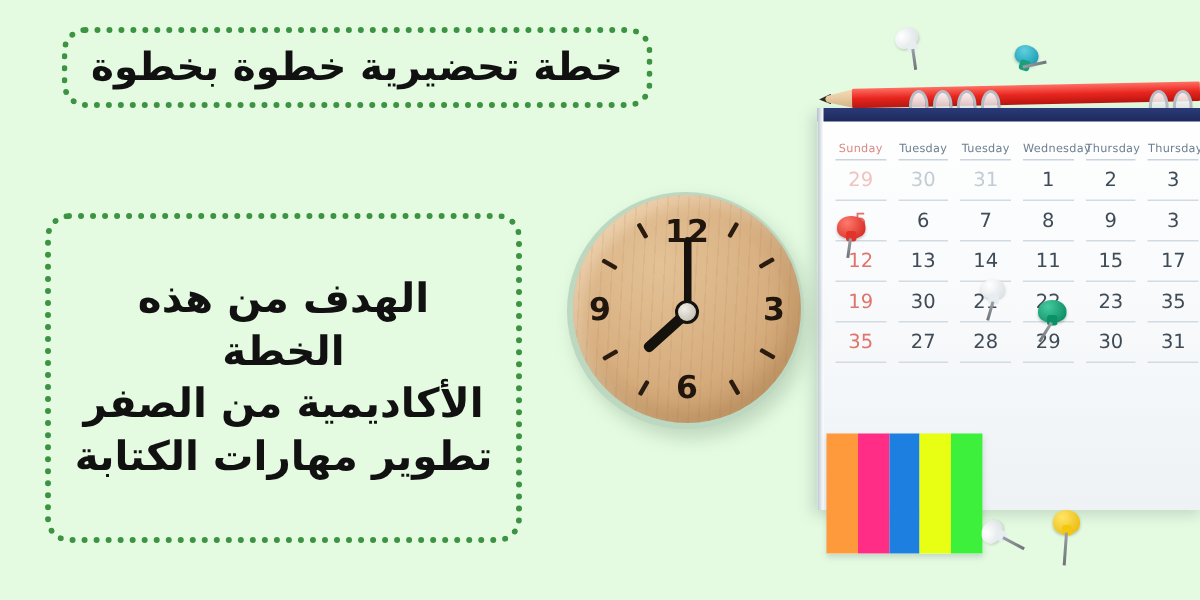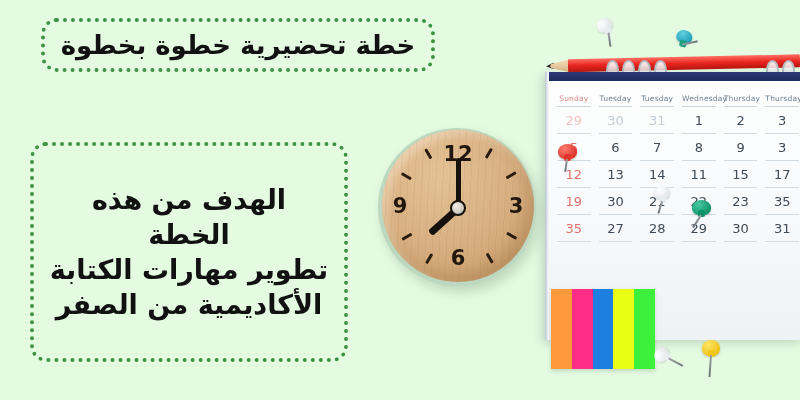--- a/index.html
+++ b/index.html
@@ -341,18 +341,18 @@
     </div>
   </div>
 
   <div class="callout" id="title-box">
     <div id="title-text">خطة تحضيرية خطوة بخطوة</div>
   </div>
 
   <div class="callout" id="body-box">
     <div id="body-text">
       <div>الهدف من هذه الخطة</div>
+      <div>الأكاديمية من الصفر</div>
       <div>تطوير مهارات الكتابة</div>
-      <div>الأكاديمية من الصفر</div>
     </div>
   </div>
 
 </div>
 
 </body></html>

